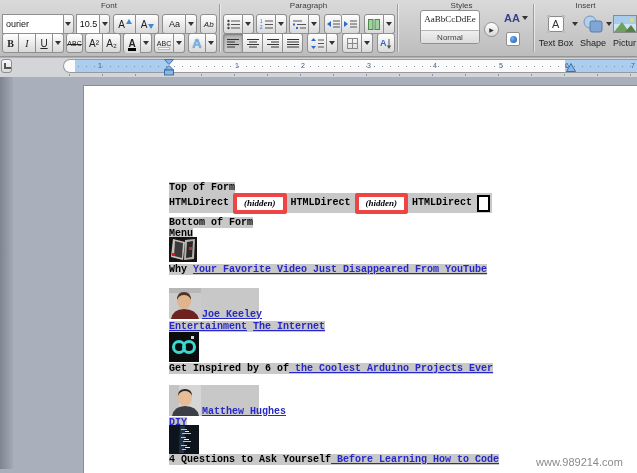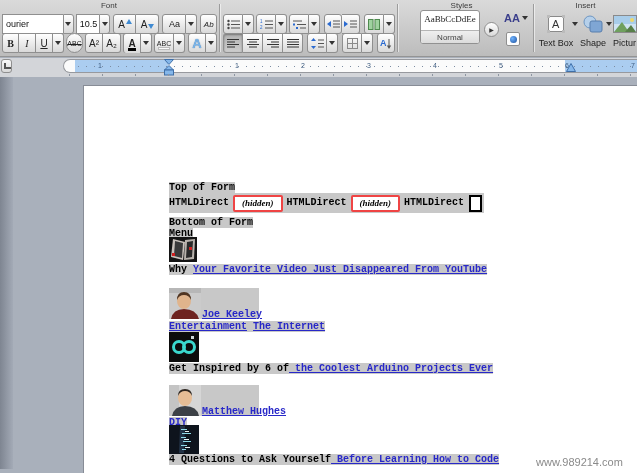--- a/index.html
+++ b/index.html
@@ -24,21 +24,21 @@
   .seg .btn:first-child { border-radius:3px 0 0 3px; border-left-width:1px; }
   .seg .btn:last-child { border-radius:0 3px 3px 0; }
   .btn.pressed { background:linear-gradient(#b3b3b3,#cdcdcd); box-shadow:inset 0 1px 2px rgba(0,0,0,.35); }
   .drop { width:11px; }
   .caret { width:0; height:0; border-left:3px solid transparent; border-right:3px solid transparent;
     border-top:4px solid #333; }
   .combo { display:flex; height:20px; }
   .combo-text { background:#fff; border:1px solid #8f8f8f; border-right:none; font-size:9px;
     display:flex; align-items:center; padding-left:3px; color:#111; }
   .combo .drop { border-radius:0 3px 3px 0; }
-  .gap2{margin-left:2px;border-radius:10px;} .gap3{margin-left:3px;} .gap4{margin-left:4px;}
+  .gap2{margin-left:2px;} .gap3{margin-left:3px;} .gap4{margin-left:4px;}
 
   
   #g-font { left:0; width:218px; }
   .tri-up { width:0;height:0;border-left:3px solid transparent;border-right:3px solid transparent;
     border-bottom:5px solid #3f8ad2; margin-left:1px; margin-bottom:5px;}
   .tri-dn { width:0;height:0;border-left:3px solid transparent;border-right:3px solid transparent;
     border-top:5px solid #3f8ad2; margin-left:1px; margin-top:5px;}
   .b-bold{font-family:"Liberation Serif",serif;font-weight:bold;}
   .b-ital{font-family:"Liberation Serif",serif;font-style:italic;}
   .b-und{text-decoration:underline;}
@@ -107,21 +107,21 @@
     background:linear-gradient(90deg,#7e8591,#a3aab6); }
   #page { position:absolute; left:83px; top:8px; width:554px; height:388px; background:#fff;
     border-left:1px solid #878c96; border-top:1px solid #878c96; }
   .docline { position:absolute; left:85px; white-space:nowrap;
     font-family:"Liberation Mono","DejaVu Sans Mono",monospace; font-weight:bold;
     font-size:10px; line-height:12px; color:#000; }
   .hl { background:#c8c8c8; }
   .lnk { color:#2828c8; text-decoration:underline;text-align:center; }
   .formrow { height:20px; display:flex; align-items:center; }
   .formrow .hl { display:flex; align-items:center; height:20px; padding-right:2px; }
-  .hbox { display:inline-block; background:#fff; border:2px solid #ef4444; border-radius:2px;
+  .hbox { display:inline-block; background:#fff; border:4px solid #ef4444; border-radius:2px;
     font-family:"Liberation Serif",serif; font-style:italic; font-size:9px; line-height:11px;
     padding:1px 7px; margin:0 4px; }
   .cbox { display:inline-block; width:13px; height:17px; background:#fff; border:2px solid #000;
     margin-left:5px; }
   .author-row { position:absolute; left:85px; height:31px; }
   .author-row .photo { position:absolute; left:0; top:0; }
   .hl-tall { position:absolute; left:32px; top:0; width:58px; height:31px; background:#c8c8c8; }
   .author-link { position:absolute; left:33px; bottom:-1px; white-space:nowrap;
     font-family:"Liberation Mono","DejaVu Sans Mono",monospace; font-weight:bold; font-size:10px; }
   .watermark { position:absolute; left:452px; top:370px; color:#8a8a8a; font-size:11px;
@@ -220,20 +220,21 @@
         <div class="btn drop">
             <span class="caret"></span>
           </div>
       </div>
     </div>
   </section>
 
   <div class="vdiv" style="left:219px"></div>
 
   <section class="group" id="g-par">
+    <div class="group-label">Paragraph</div>
     <div class="row row1">
       <div class="seg">
         <div class="btn" style="width:20px">
           <svg class="micon" width="13" height="11">
               <g fill="#444">
                 <circle cx="1.5" cy="2" r="1.2"></circle>
                 <circle cx="1.5" cy="5.5" r="1.2"></circle>
                 <circle cx="1.5" cy="9" r="1.2"></circle>
               </g>
               <g stroke="#555">

